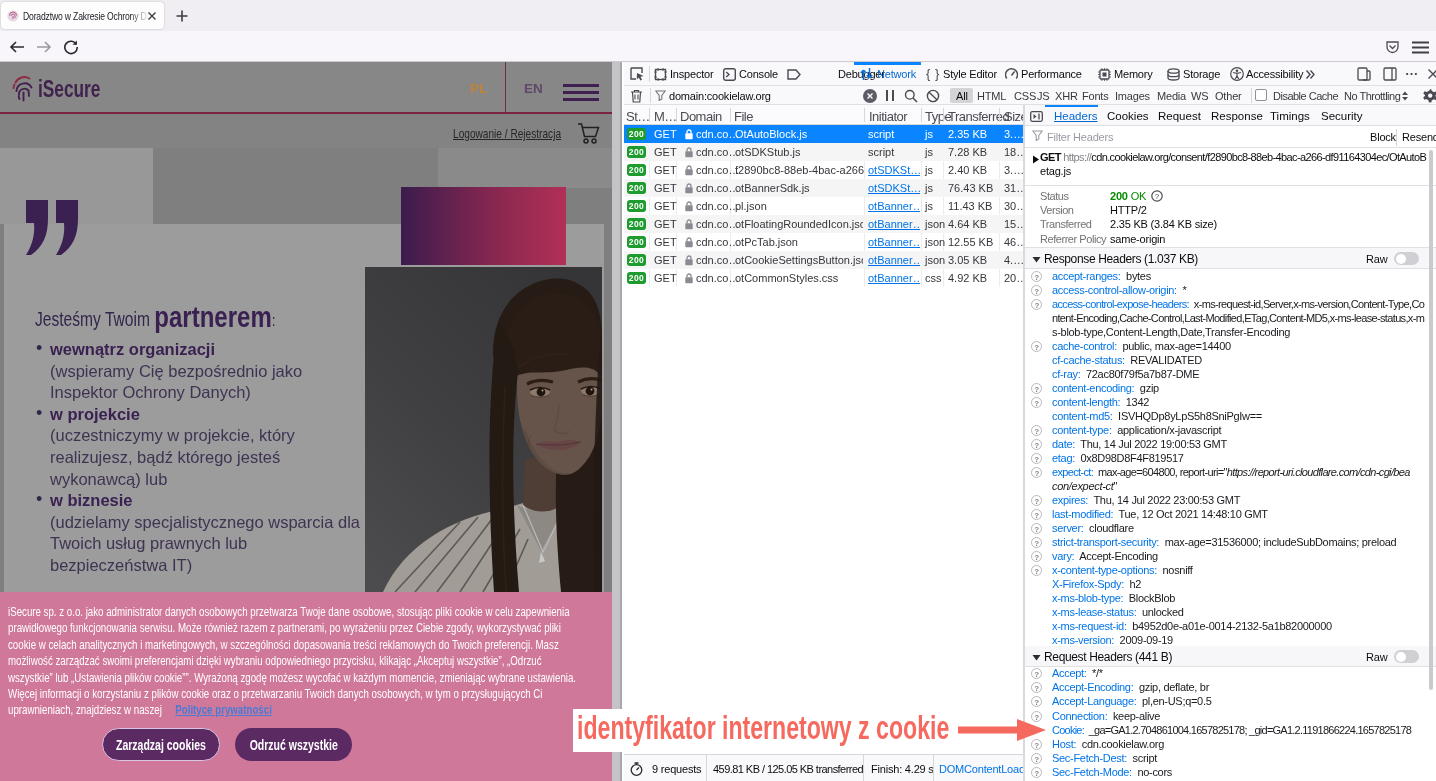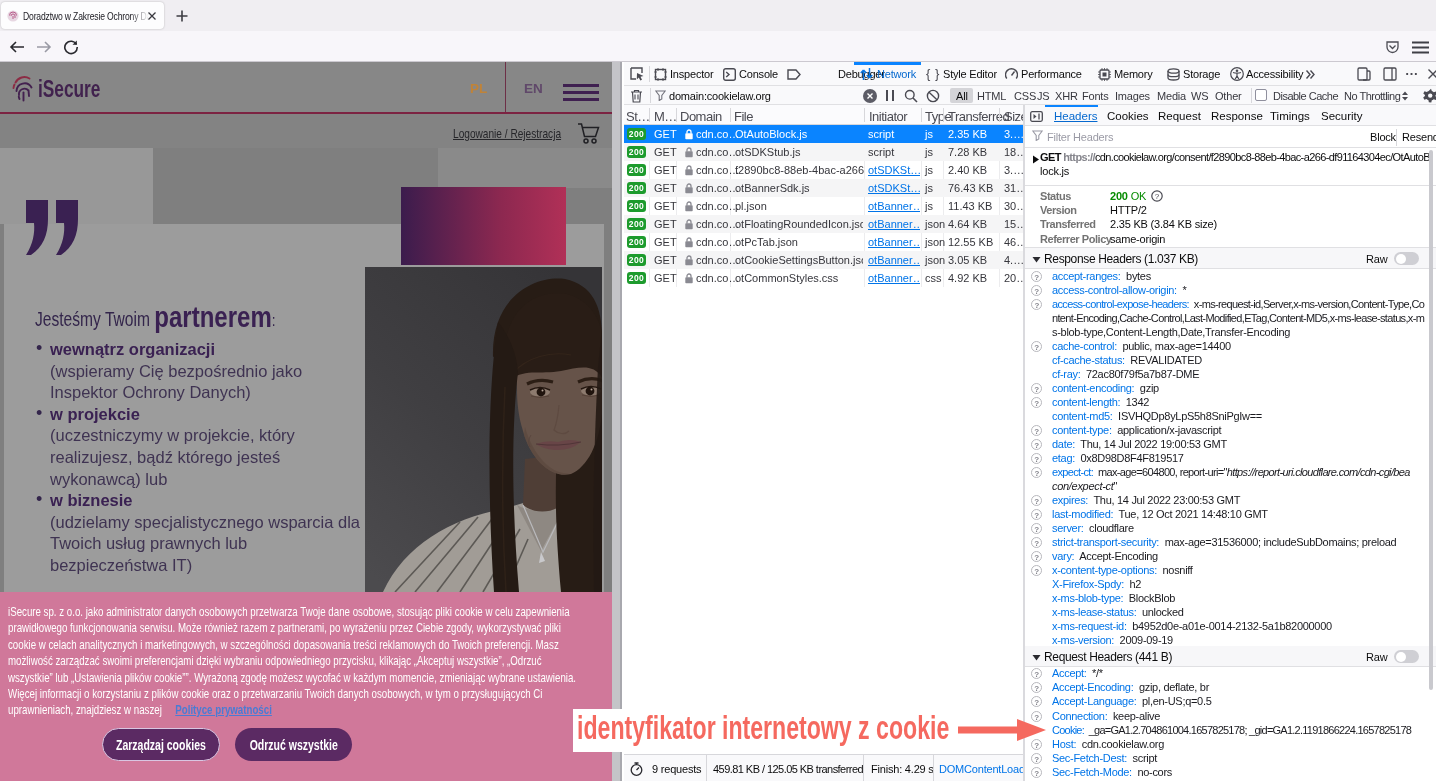--- a/index.html
+++ b/index.html
@@ -46,21 +46,21 @@
   #detail { left:403px; top:43px; width:413px; height:676px; background:#fff; overflow:hidden; }
 
   .vsep { position:absolute; width:1px; background:#d7d7db; }
   .vsep2 { position:absolute; width:1px; background:#ececee; top:0; height:162px; }
   .ch { top:4px; font-size:13px; color:#4a4a52; letter-spacing:-0.5px; }
   .netrow { position:absolute; left:0; width:401px; height:18px; font-size:11px; color:#36363c; }
   .nr { position:absolute; top:3px; white-space:nowrap; }
   .lck { position:absolute; left:60px; top:3.5px; color:#8a8a92; }
   .lnk { color:#0074e8; text-decoration:underline; }
   .dts { font-size:11.5px; color:#0c0c0d; }
-  .lab { color:#737373; letter-spacing:-0.45px;font-weight:bold; }
+  .lab { color:#737373; letter-spacing:-0.45px; }
   .hrow { position:absolute; left:27px; font-size:11px; color:#1a1a1f; white-space:nowrap; letter-spacing:-0.3px; }
   .t2 { letter-spacing:-0.65px !important; }
   .t3 { letter-spacing:-0.75px !important; }
   .q { position:absolute; left:-21px; top:0.5px; width:11px; height:11px; border:1px solid #b8b8bd; border-radius:50%;
        font-size:8px; color:#84848c; text-align:center; line-height:11px; font-weight:bold; }
   .hn { color:#0074e8; }
   .badge { position:absolute; width:19px; height:12px; border-radius:3px; background:#1d9b2d; color:#fff;
            font-size:8.5px; font-weight:bold; text-align:center; line-height:12px; letter-spacing:.5px; }
   svg { display:block; }
 </style>
@@ -542,22 +542,22 @@
         <path d="M0.8 1 H10.2 L6.8 5.5 V9 L4.2 10.5 V5.5 Z" fill="none" stroke="#9a9aa5" stroke-width="1.1"></path>
       </svg>
       <div class="abs dt" style="left:22px;top:26px;color:#9a9aa5;">Filter Headers</div>
       <div class="abs dt" style="left:345px;top:26px;">Block</div>
       <div class="vsep" style="left:371px;top:24px;height:17px;"></div>
       <div class="abs dt" style="left:377px;top:26px;">Resend</div>
 
       <svg class="abs" style="left:7px;top:50px" width="8" height="9" viewBox="0 0 8 9">
           <path d="M1 0.5 L7 4.5 L1 8.5 Z" fill="#0c0c0d"></path>
         </svg>
-      <div class="abs dt" style="left:15px;top:46px;white-space:nowrap;letter-spacing:-0.62px;"><b>GET</b> <span style="color:#85858c;font-weight:bold;">https://</span><b style="font-weight:normal;">cdn.cookielaw.org/consent/f2890bc8-88eb-4bac-a266-df91164304ec/OtAutoB</b></div>
-      <div class="abs dt" style="left:15px;top:60px;">lock.js</div>
+      <div class="abs dt" style="left:15px;top:46px;white-space:nowrap;letter-spacing:-0.62px;"><b>GET</b> <span style="color:#85858c;">https://</span><b style="font-weight:normal;">cdn.cookielaw.org/consent/f2890bc8-88eb-4bac-a266-df91164304ec/OtAutoB</b></div>
+      <div class="abs dt" style="left:15px;top:60px;">etag.js</div>
       <div class="abs" style="left:0;top:80px;width:413px;height:1px;background:#e0e0e3;"></div>
       <div class="abs dt lab" style="left:15px;top:85px;">Status</div>
       <div class="abs dt" style="left:85px;top:85px;"><b style="color:#058b00;">200</b> <span style="color:#058b00;">OK</span></div>
       <svg class="abs" style="left:126px;top:85px" width="12" height="12" viewBox="0 0 12 12">
         <circle cx="6" cy="6" r="5.2" fill="none" stroke="#4a4a52" stroke-width="1.2"></circle>
         <text x="6" y="8.8" font-size="8" text-anchor="middle" fill="#4a4a52" font-family="Liberation Sans">?</text>
       </svg>
       <div class="abs dt lab" style="left:15px;top:99px;">Version</div>
       <div class="abs dt" style="left:85px;top:99px;">HTTP/2</div>
       <div class="abs dt lab" style="left:15px;top:113px;">Transferred</div>

